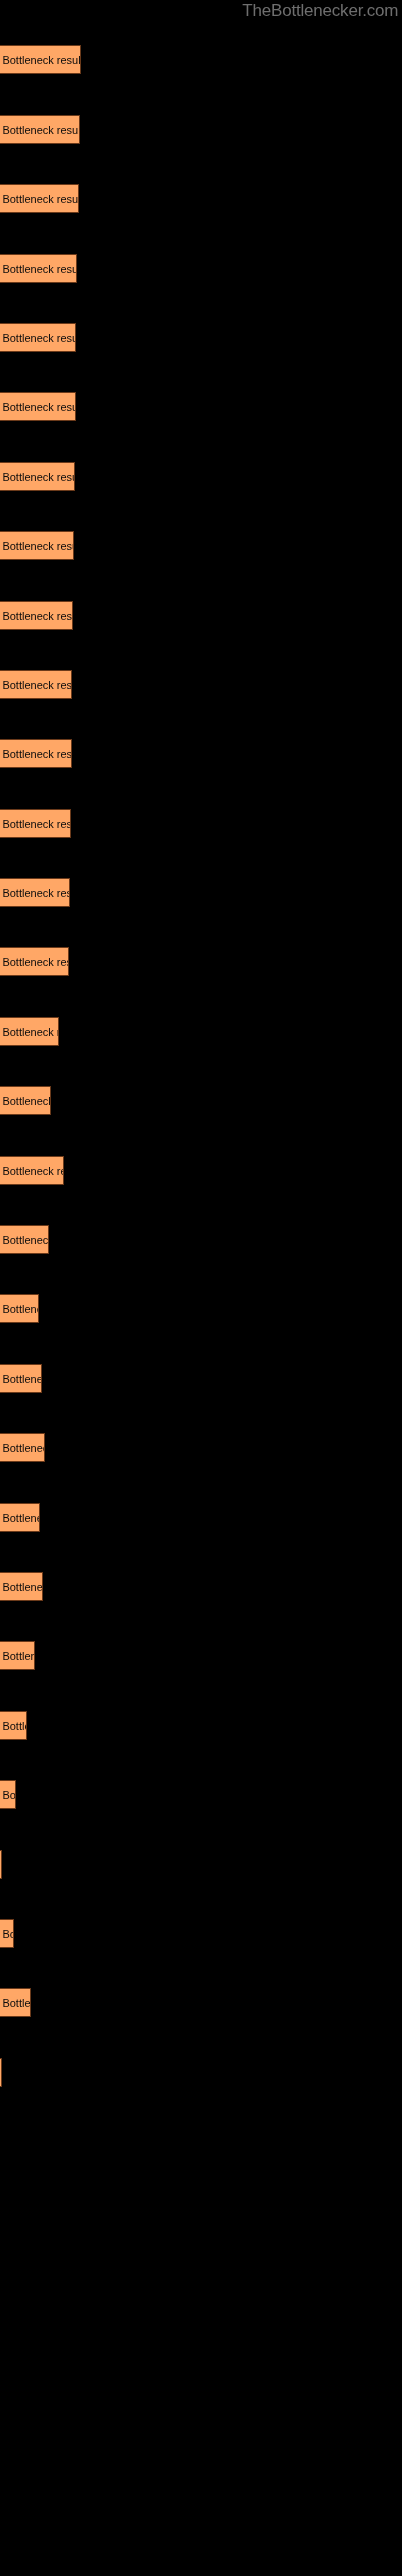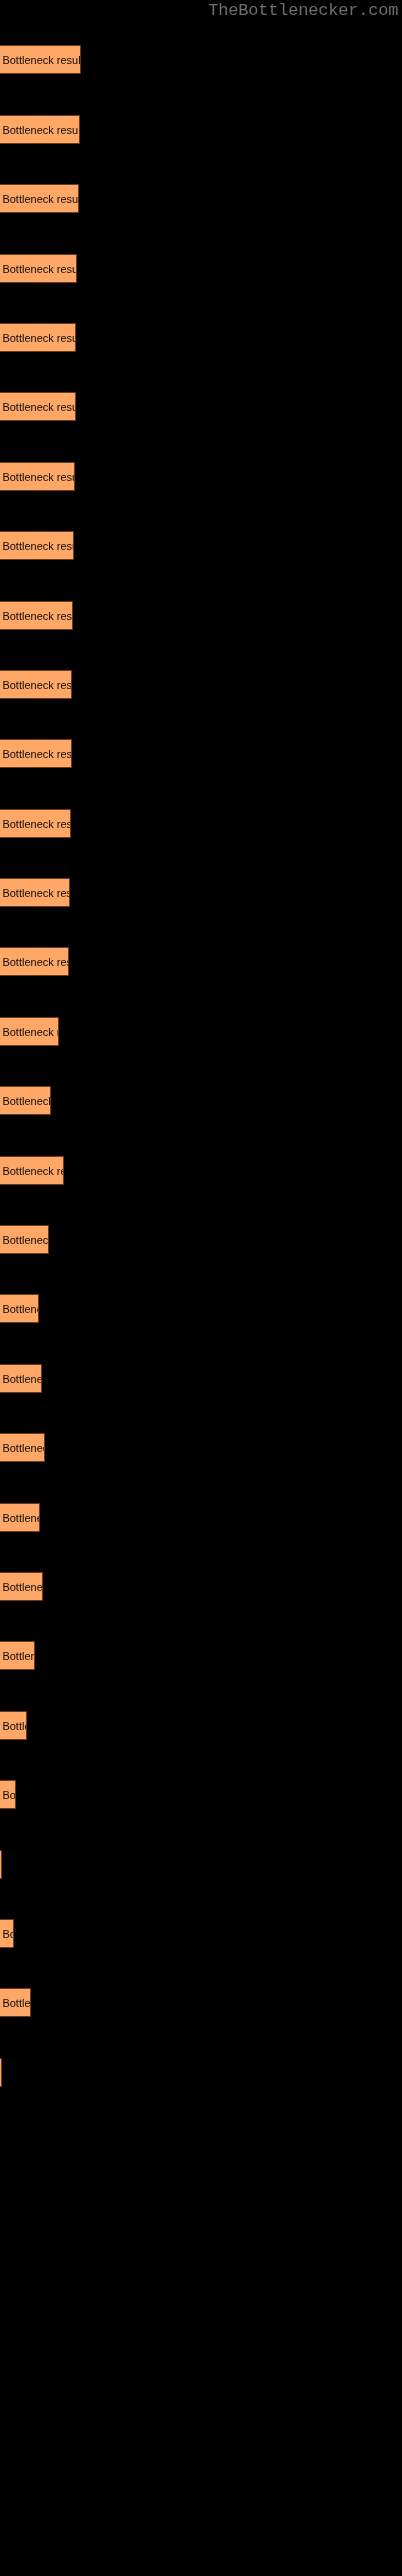--- a/index.html
+++ b/index.html
@@ -22,21 +22,21 @@
   }
   .watermark {
     position: absolute;
     top: 0px;
     right: 4.8px;
     font-size: 17px;
     line-height: 21px;
     color: #6e6e6e;
     letter-spacing: -0.2px;
     white-space: nowrap;
-    font-family: Liberation Mono, monospace;
+    font-family: Liberation Sans, sans-serif;
   }
   .chart-area {
     position: absolute;
     left: 0;
     top: 0;
     width: 403px;
     height: 2576px;
   }
   .bar-row {
     position: absolute;

